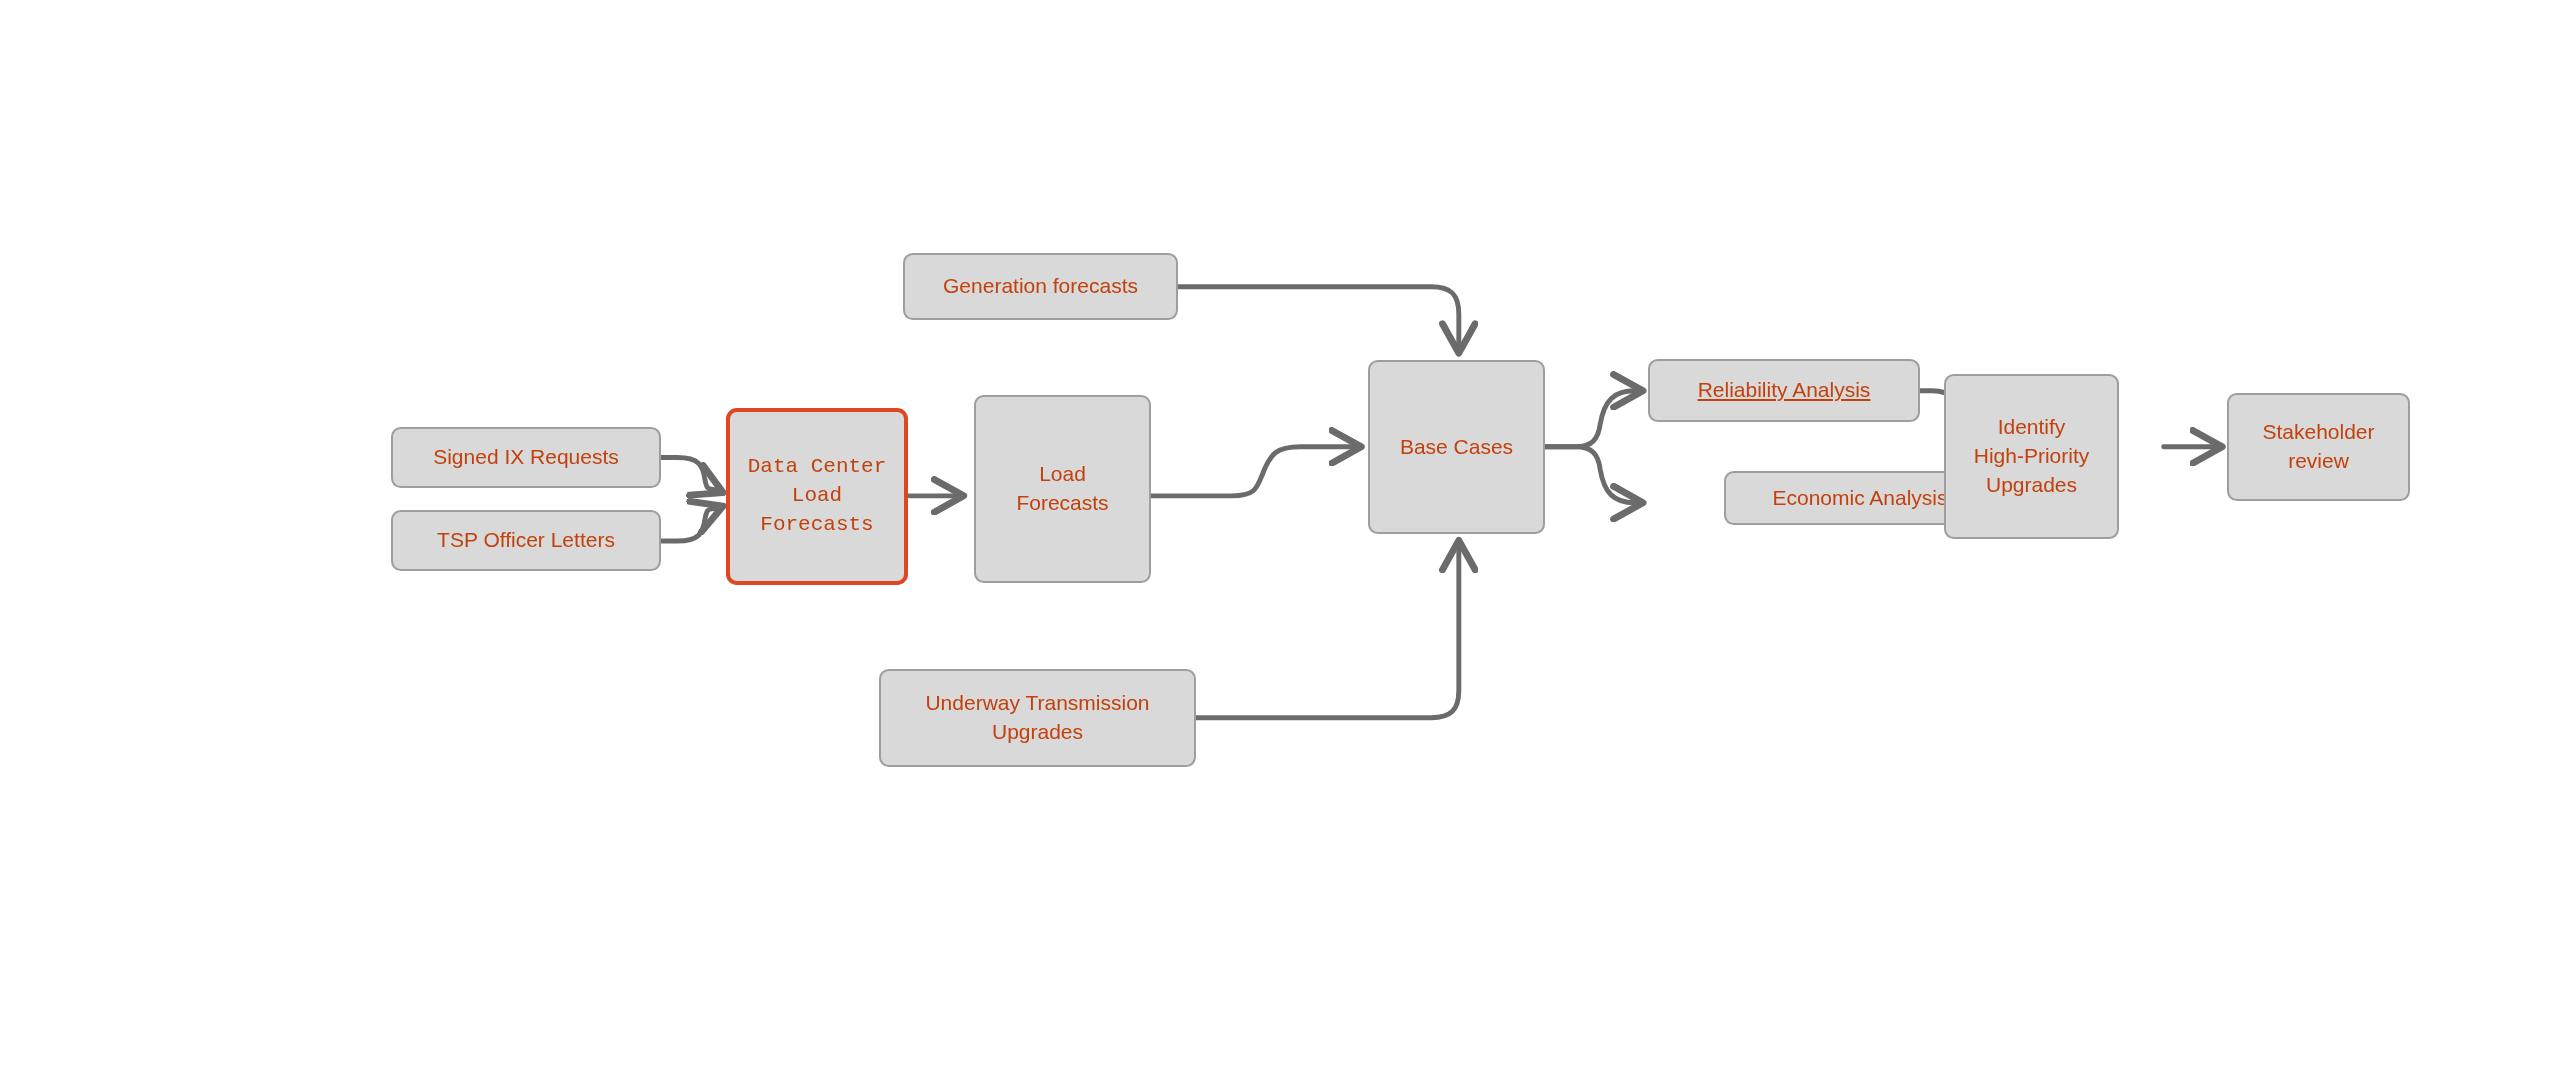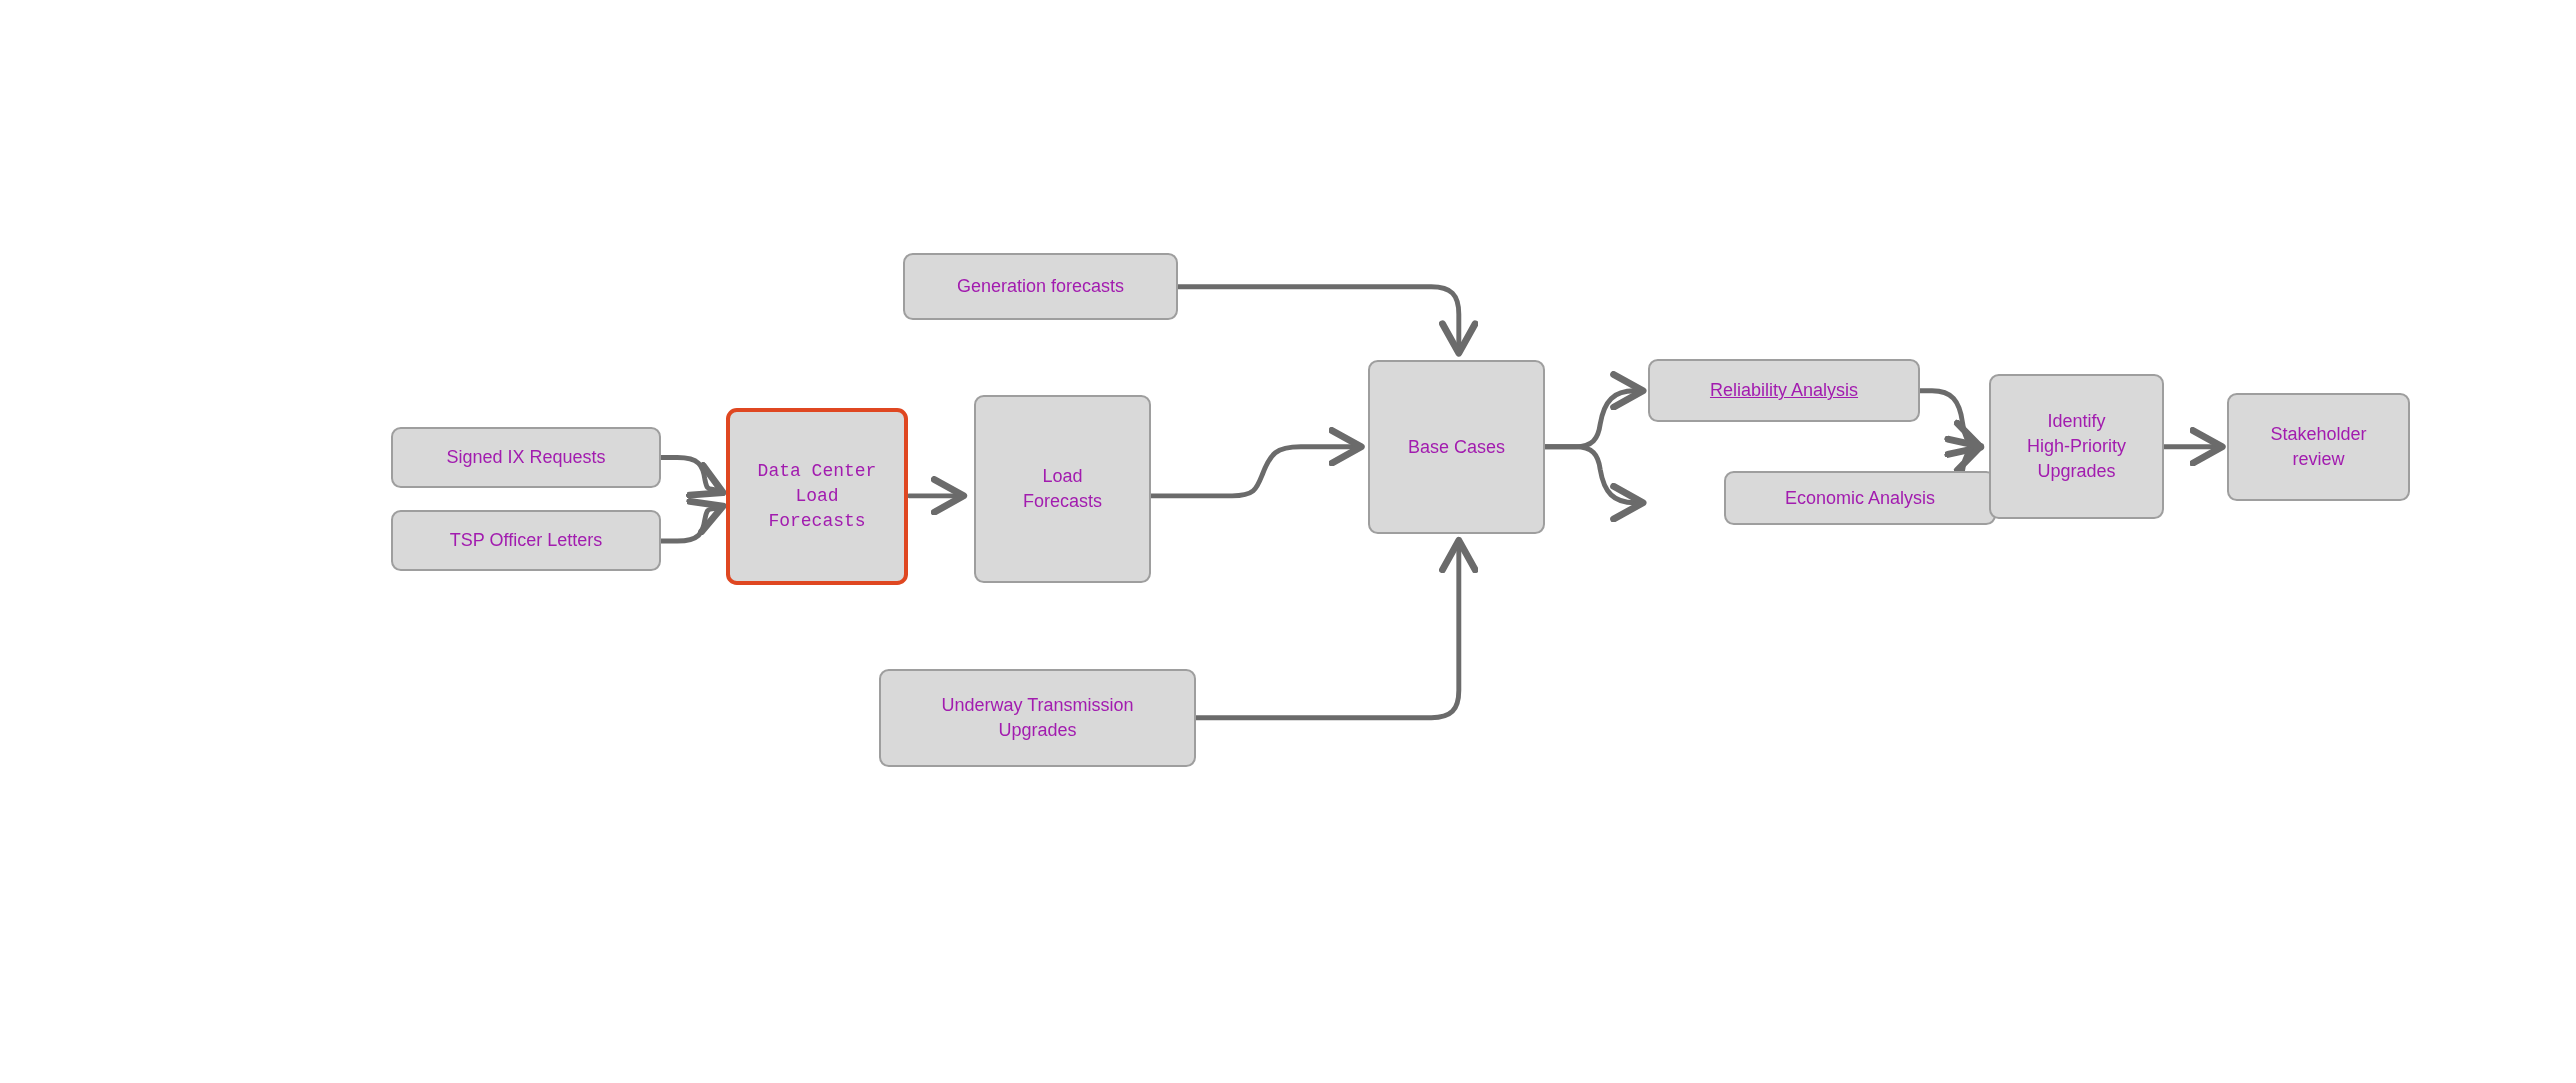--- a/index.html
+++ b/index.html
@@ -29,22 +29,22 @@
   .node {
     position: absolute;
     box-sizing: border-box;
     background: #d9d9d9;
     border: 2.9px solid #9e9e9e;
     border-radius: 9.8px;
     display: flex;
     align-items: center;
     justify-content: center;
     text-align: center;
-    color: #a21caf;
-    font-size: 18px;
+    color: #c2410c;
+    font-size: 21px;
     line-height: 1.38;
     white-space: pre-line;
     padding: 3.9px 9.8px;
     z-index: 2;
   }
   .node.highlight {
     border: 4.9px solid #df4721;
     border-radius: 10.8px;
   }
 </style>
@@ -105,21 +105,21 @@
 
   <div class="node" style="left:879px;  top:669px; width:317px; height:98px;">Underway Transmission
 Upgrades</div>
 
   <div class="node" style="left:1368px; top:360px; width:177px; height:174px;">Base Cases</div>
 
   <div class="node" style="left:1648px; top:359px; width:272px; height:63px;text-decoration:underline;">Reliability Analysis</div>
 
   <div class="node" style="left:1724px; top:471px; width:272px; height:54px;">Economic Analysis</div>
 
-  <div class="node" style="left:1989px; top:374px; width:175px; height:145px;">Identify
+  <div class="node" style="left:1944px; top:374px; width:175px; height:165px;">Identify
 High-Priority
 Upgrades</div>
 
   <div class="node" style="left:2227px; top:393px; width:183px; height:108px;">Stakeholder
 review</div>
 
 </div>
 
 
 </body></html>

